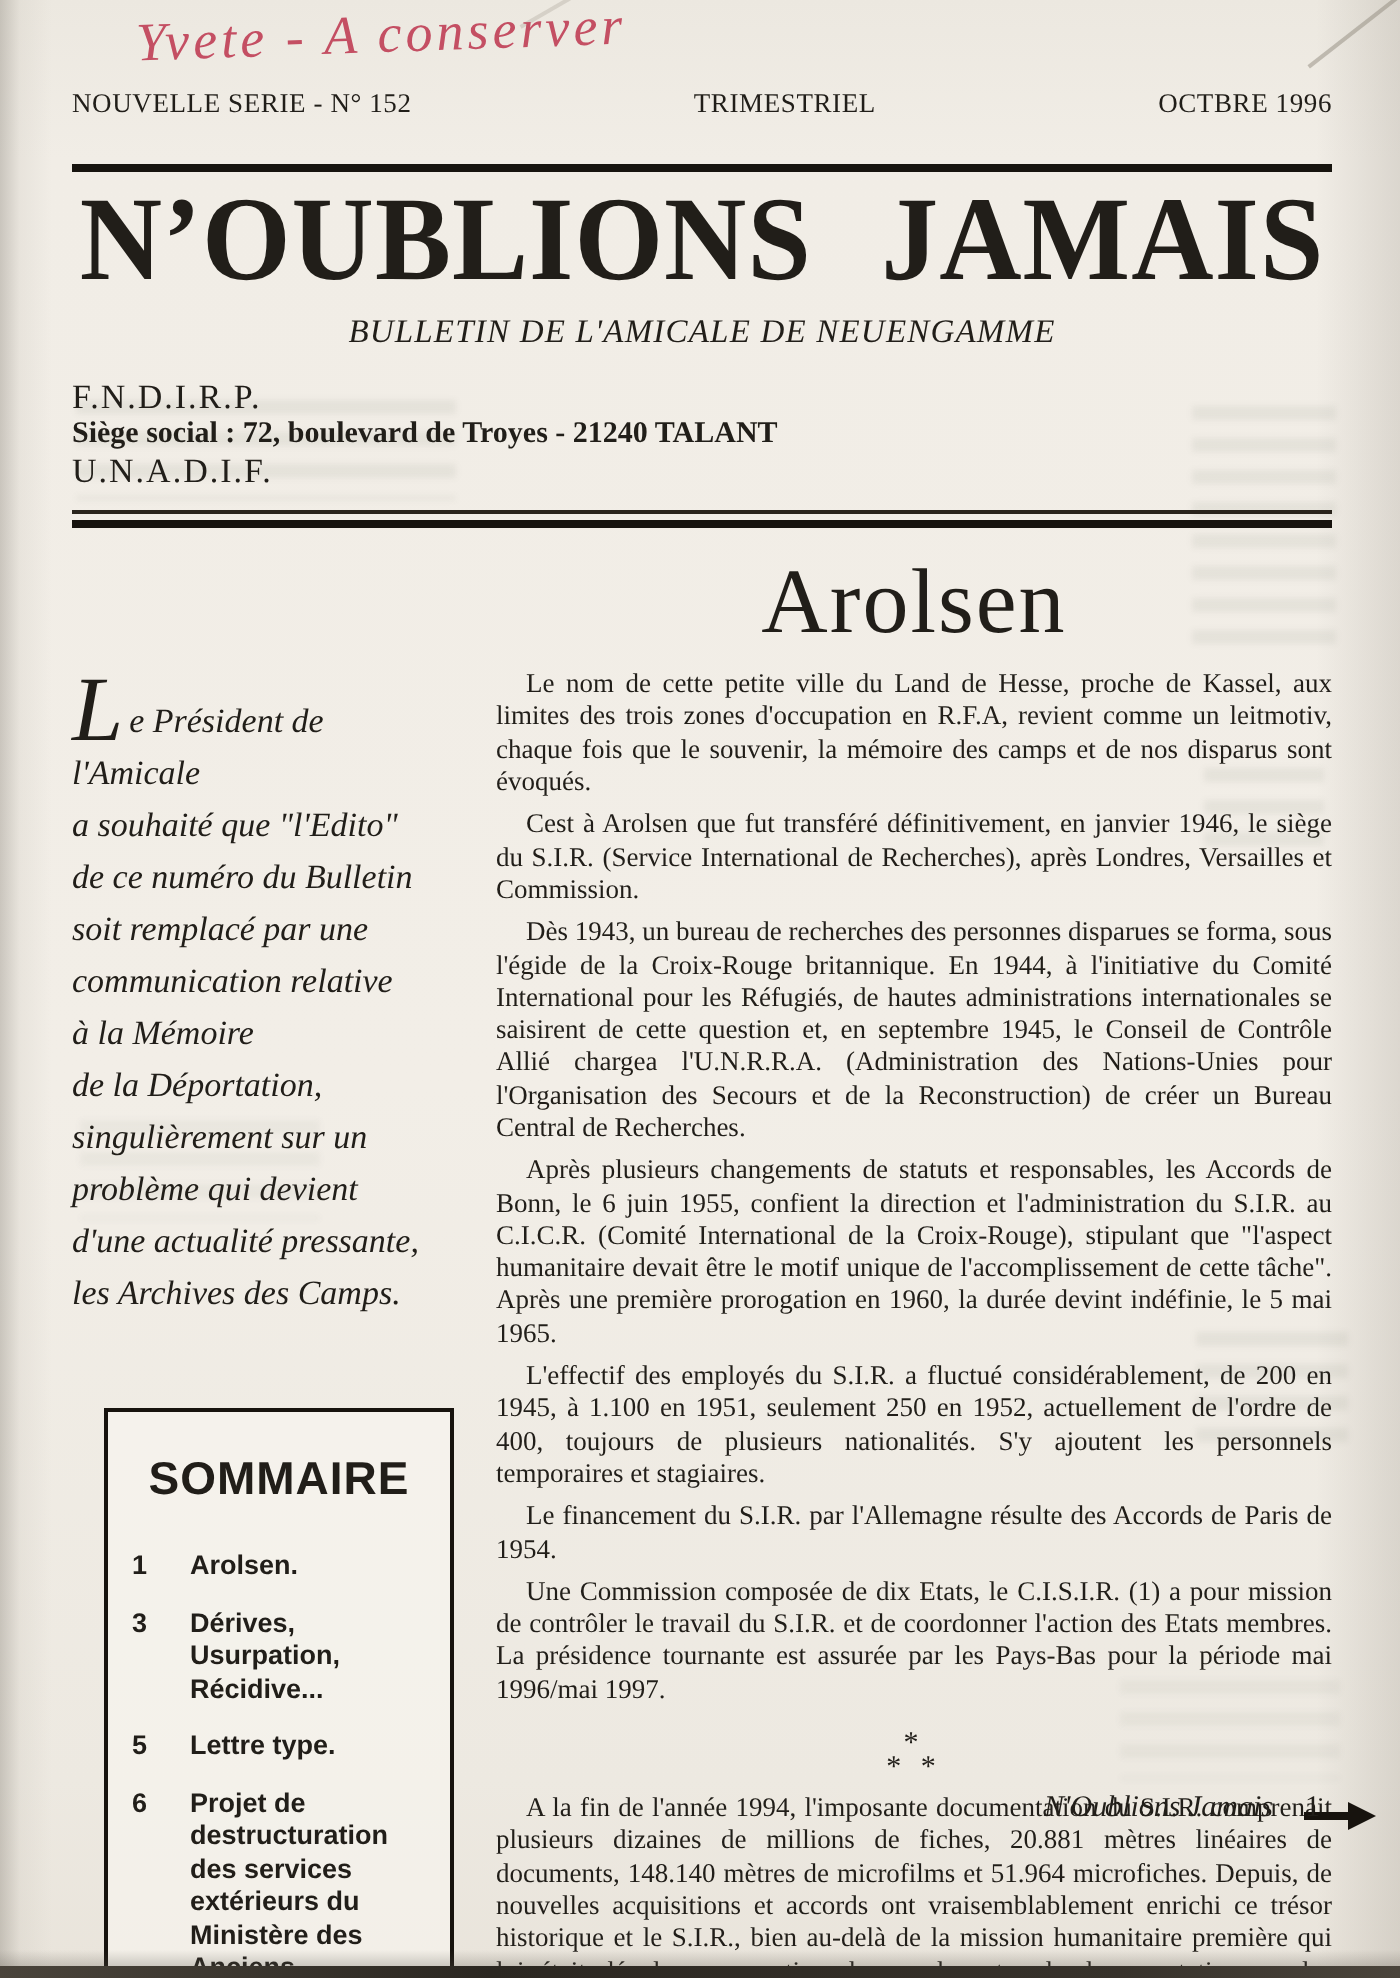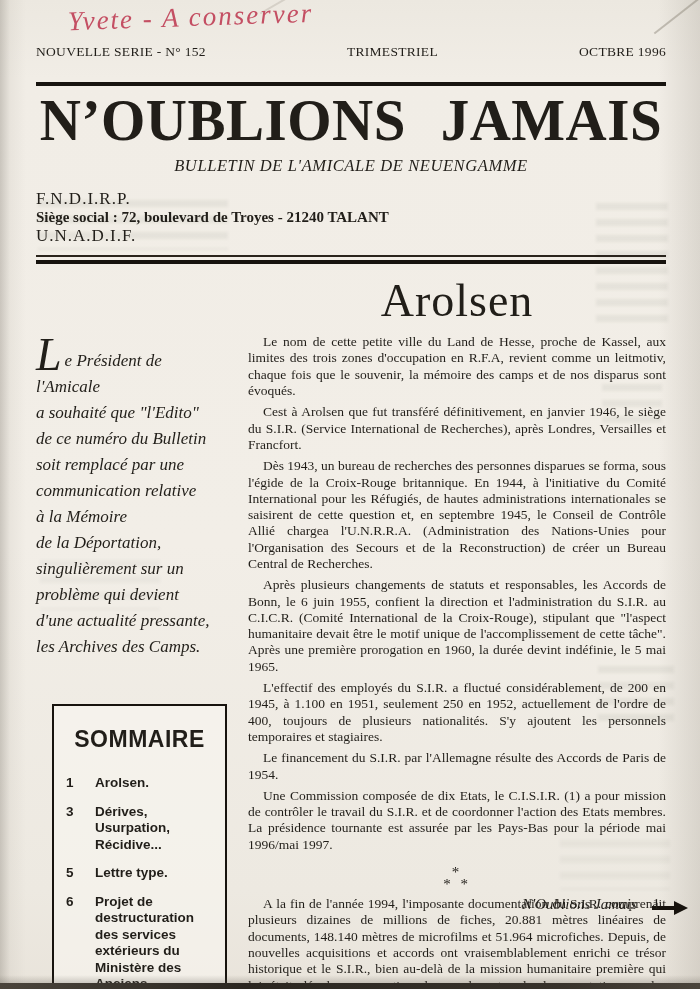--- a/index.html
+++ b/index.html
@@ -156,21 +156,21 @@
             <span>Projet de destructuration des services extérieurs du Ministère des Anciens Combattants et victimes de Guerre</span>
           </div>
 
         </div>
       </div>
 
       <div class="right-col">
         <h2 class="headline">Arolsen</h2>
 
         <p class="article">Le nom de cette petite ville du Land de Hesse, proche de Kassel, aux limites des trois zones d'occupation en R.F.A, revient comme un leitmotiv, chaque fois que le souvenir, la mémoire des camps et de nos disparus sont évoqués.</p>
-        <p class="article">Cest à Arolsen que fut transféré définitivement, en janvier 1946, le siège du S.I.R. (Service International de Recherches), après Londres, Versailles et Francfort.</p>
+        <p class="article">Cest à Arolsen que fut transféré définitivement, en janvier 1946, le siège du S.I.R. (Service International de Recherches), après Londres, Versailles et Commission.</p>
         <p class="article">Dès 1943, un bureau de recherches des personnes disparues se forma, sous l'égide de la Croix-Rouge britannique. En 1944, à l'initiative du Comité International pour les Réfugiés, de hautes administrations internationales se saisirent de cette question et, en septembre 1945, le Conseil de Contrôle Allié chargea l'U.N.R.R.A. (Administration des Nations-Unies pour l'Organisation des Secours et de la Reconstruction) de créer un Bureau Central de Recherches.</p>
         <p class="article">Après plusieurs changements de statuts et responsables, les Accords de Bonn, le 6 juin 1955, confient la direction et l'administration du S.I.R. au C.I.C.R. (Comité International de la Croix-Rouge), stipulant que "l'aspect humanitaire devait être le motif unique de l'accomplissement de cette tâche". Après une première prorogation en 1960, la durée devint indéfinie, le 5 mai 1965.</p>
         <p class="article">L'effectif des employés du S.I.R. a fluctué considérablement, de 200 en 1945, à 1.100 en 1951, seulement 250 en 1952, actuellement de l'ordre de 400, toujours de plusieurs nationalités. S'y ajoutent les personnels temporaires et stagiaires.</p>
         <p class="article">Le financement du S.I.R. par l'Allemagne résulte des Accords de Paris de 1954.</p>
         <p class="article">Une Commission composée de dix Etats, le C.I.S.I.R. (1) a pour mission de contrôler le travail du S.I.R. et de coordonner l'action des Etats membres. La présidence tournante est assurée par les Pays-Bas pour la période mai 1996/mai 1997.</p>
 
         <div class="asterism">
           <div>*</div>
           <div>* *</div>
         </div>

